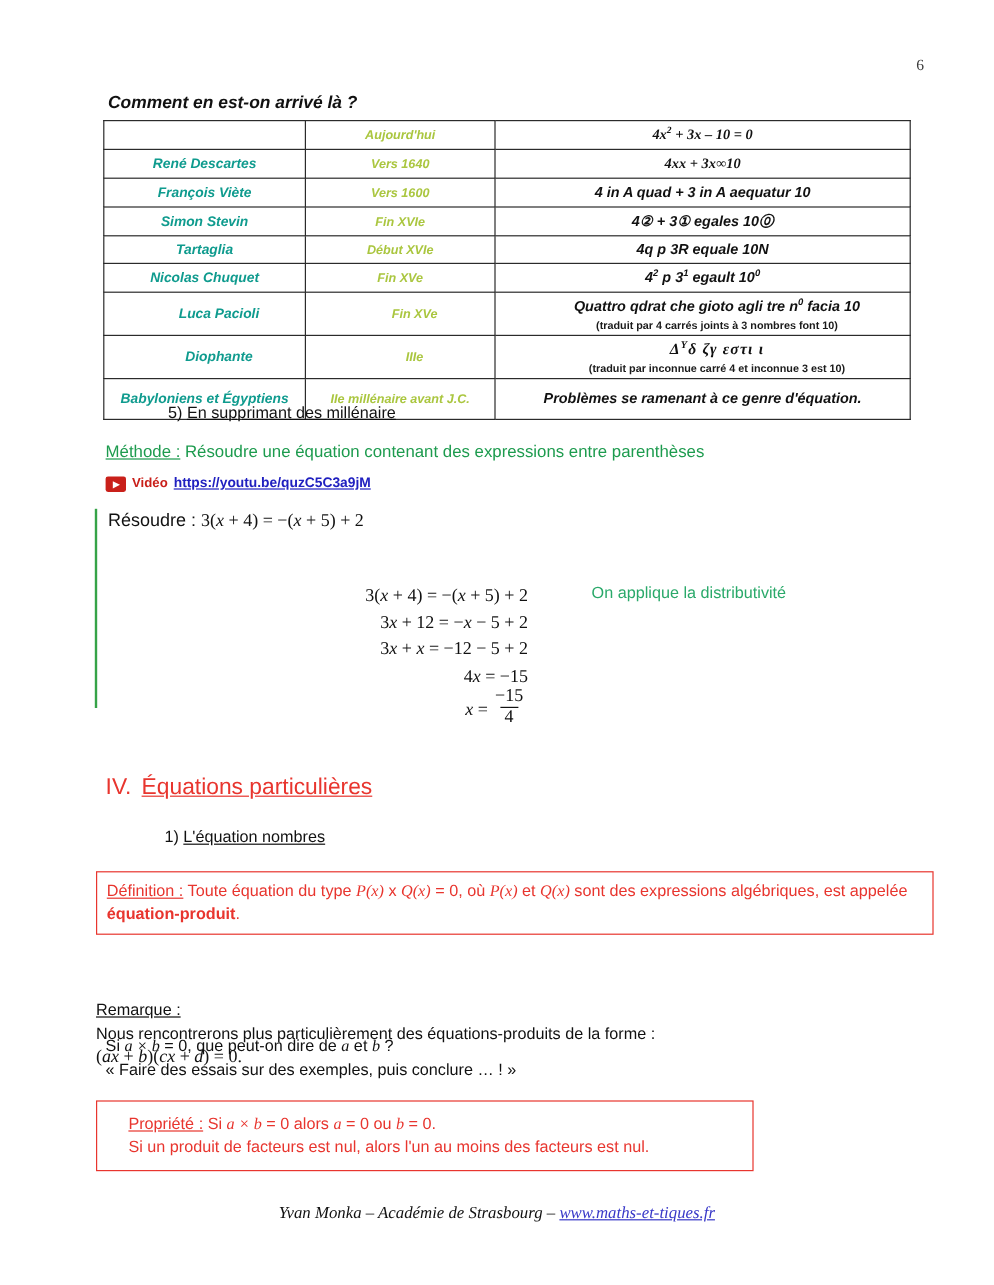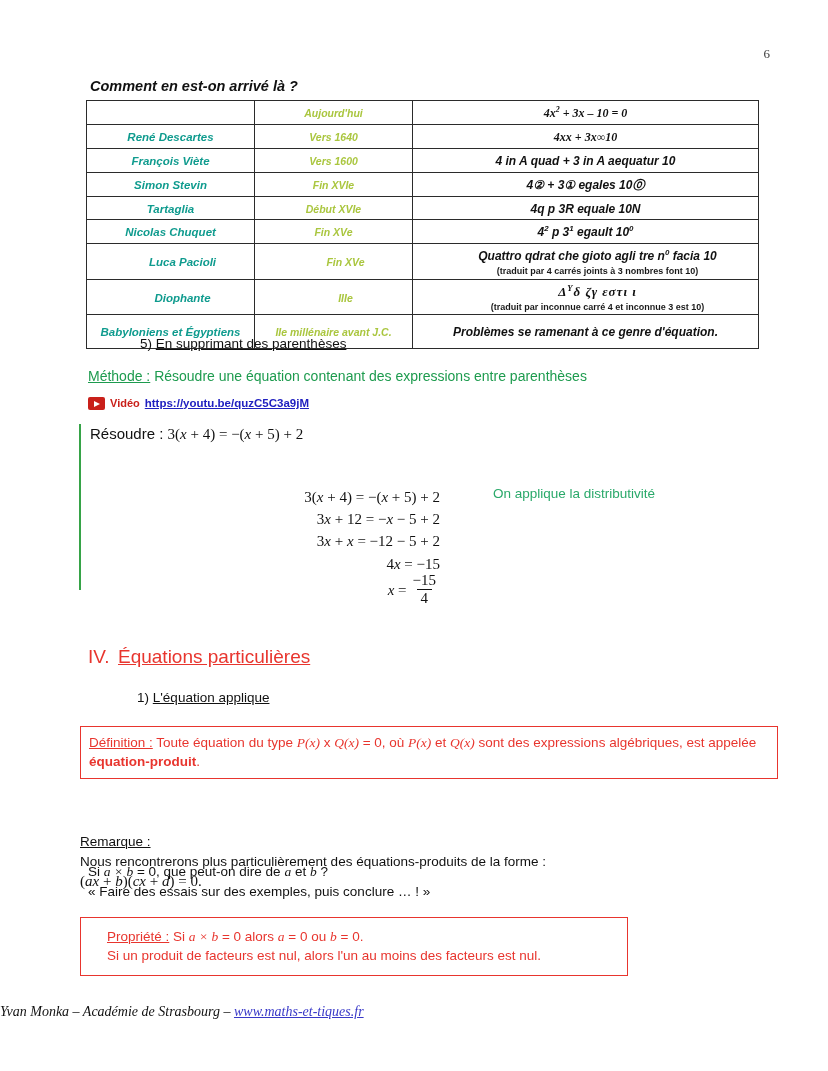--- a/index.html
+++ b/index.html
@@ -261,20 +261,21 @@
     color: #111;
     line-height: 1.5;
   }
 
   
   .footer {
     position: absolute;
     left: 0;
     top: 1004px;
     width: 828px;
+    text-align: center;
     font-family: "Liberation Serif", serif;
     font-style: italic;
     font-size: 14px;
     color: #111;
   }
   .footer a, .footer .link {
     color: #3838c8;
     text-decoration: underline;
   }
   sup { font-size: 0.66em; vertical-align: super; }
@@ -353,21 +354,21 @@
         <td class="col-date taller"><span class="cell-date">IIe millénaire avant J.C.</span></td>
         <td class="col-expr taller">
           <span class="cell-expr sans">Problèmes se ramenant à ce genre d'équation.</span>
         </td>
       </tr>
     </tbody>
   </table>
 
   <div class="sub-heading" style="left:140px; top:336px;">
     <span>5)</span>
-    <span class="u">En supprimant des parenthèses</span>
+    <span class="u">En supprimant des millénaire</span>
   </div>
 
   <div class="methode-line">
     <span class="lbl">Méthode :</span><span> Résoudre une équation contenant des expressions entre parenthèses</span>
   </div>
 
   <div class="video-row">
     <span class="yt-icon">
         <span class="tri"></span>
       </span>
@@ -396,21 +397,21 @@
   </div>
 
   <div class="note-distrib">On applique la distributivité</div>
 
   <div class="sec4">
     <span class="num">IV.</span><span class="txt">Équations particulières</span>
   </div>
 
   <div class="sub1">
     <span>1)</span>
-    <span class="u">L'équation applique</span>
+    <span class="u">L'équation nombres</span>
   </div>
 
   <div class="red-box" id="definition-box">
     <span class="lbl">Définition :</span><span> Toute équation du type </span><span class="math">P(x)</span><span> x </span><span class="math">Q(x)</span><span> = 0, où </span><span class="math">P(x)</span><span> et </span><span class="math">Q(x)</span><span> sont des expressions algébriques, est appelée </span><b>équation-produit</b><span>.</span>
   </div>
 
   <div class="remarque">
     <div><span class="lbl">Remarque :</span></div>
     <div>Nous rencontrerons plus particulièrement des équations-produits de la forme :</div>
     <div class="remarque-form">(<i>ax</i> + <i>b</i>)(<i>cx</i> + <i>d</i>) = 0.</div>

